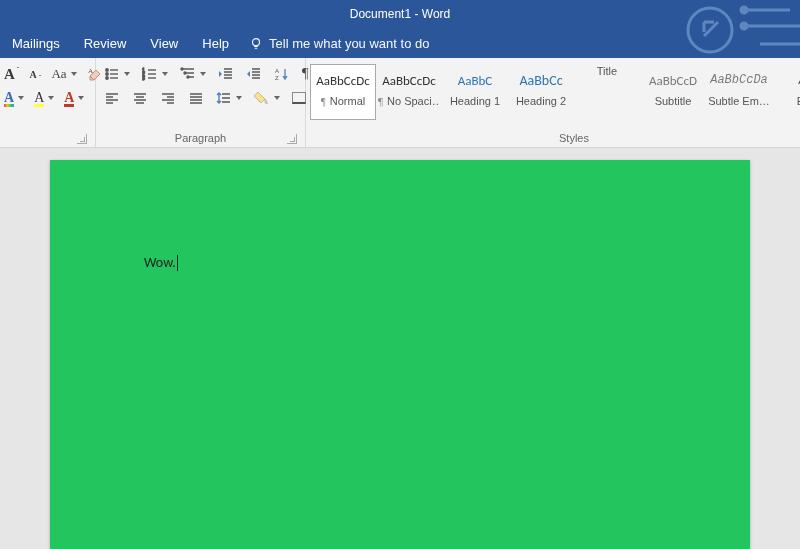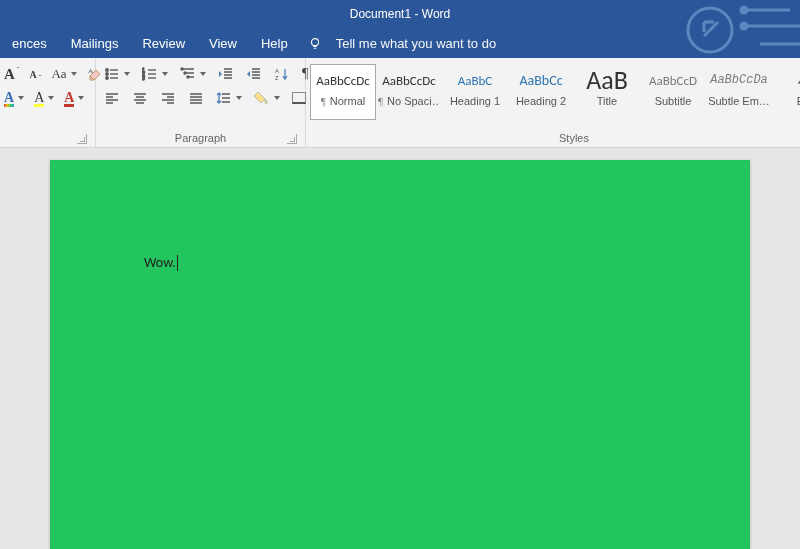--- a/index.html
+++ b/index.html
@@ -37,21 +37,21 @@
     padding-left: 0;
   }
   .tabstrip .tab {
     padding: 0 12px;
     height: 100%;
     display: flex;
     align-items: center;
     cursor: pointer;
   }
   .tabstrip .tell {
-    display: flex; align-items: center; gap: 14px; margin-left: 8px; opacity: .95;
+    display: flex; align-items: center; gap: 6px; margin-left: 8px; opacity: .95;
   }
   .tabstrip .bulb {
     width: 14px; height: 14px; display:inline-block;
   }
   
   .ribbon {
     background: #f3f3f3;
     border-bottom: 1px solid #d4d4d4;
     height: 90px;
     display: flex;
@@ -152,21 +152,20 @@
       <path d="M96 10 H140"></path>
         <circle cx="94" cy="10" r="3" fill="#6c93c9"></circle>
       <path d="M96 26 H150"></path>
         <circle cx="94" cy="26" r="3" fill="#6c93c9"></circle>
       <path d="M110 44 H150"></path>
     </g>
   </svg>
 </div>
 
 <div class="tabstrip">
-  <div class="tab">ences</div>
   <div class="tab">Mailings</div>
   <div class="tab">Review</div>
   <div class="tab">View</div>
   <div class="tab">Help</div>
   <div class="tell">
     <svg class="bulb" viewBox="0 0 16 16">
       <g fill="none" stroke="#fff" stroke-width="1.3">
         <circle cx="8" cy="7" r="4"></circle>
           <path d="M6 12h4M6.5 14h3"></path>
       </g>
@@ -337,21 +336,20 @@
           </div>
           <div class="style-tile">
             <div class="style-preview blue" style="font-size: 13px;">AaBbC</div>
             <div class="style-name"> Heading 1</div>
           </div>
           <div class="style-tile">
             <div class="style-preview blue" style="font-size: 14px;">AaBbCc</div>
             <div class="style-name"> Heading 2</div>
           </div>
           <div class="style-tile">
-            <div class="style-preview " style="font-size: 26px;">AaB</div>
             <div class="style-name"> Title</div>
           </div>
           <div class="style-tile">
             <div class="style-preview gray" style="font-size: 13px;">AaBbCcD</div>
             <div class="style-name"> Subtitle</div>
           </div>
           <div class="style-tile">
             <div class="style-preview gray italic" style="font-size: 12px; font-family: Liberation Mono, monospace;">AaBbCcDa</div>
             <div class="style-name"> Subtle Em…</div>
           </div>

